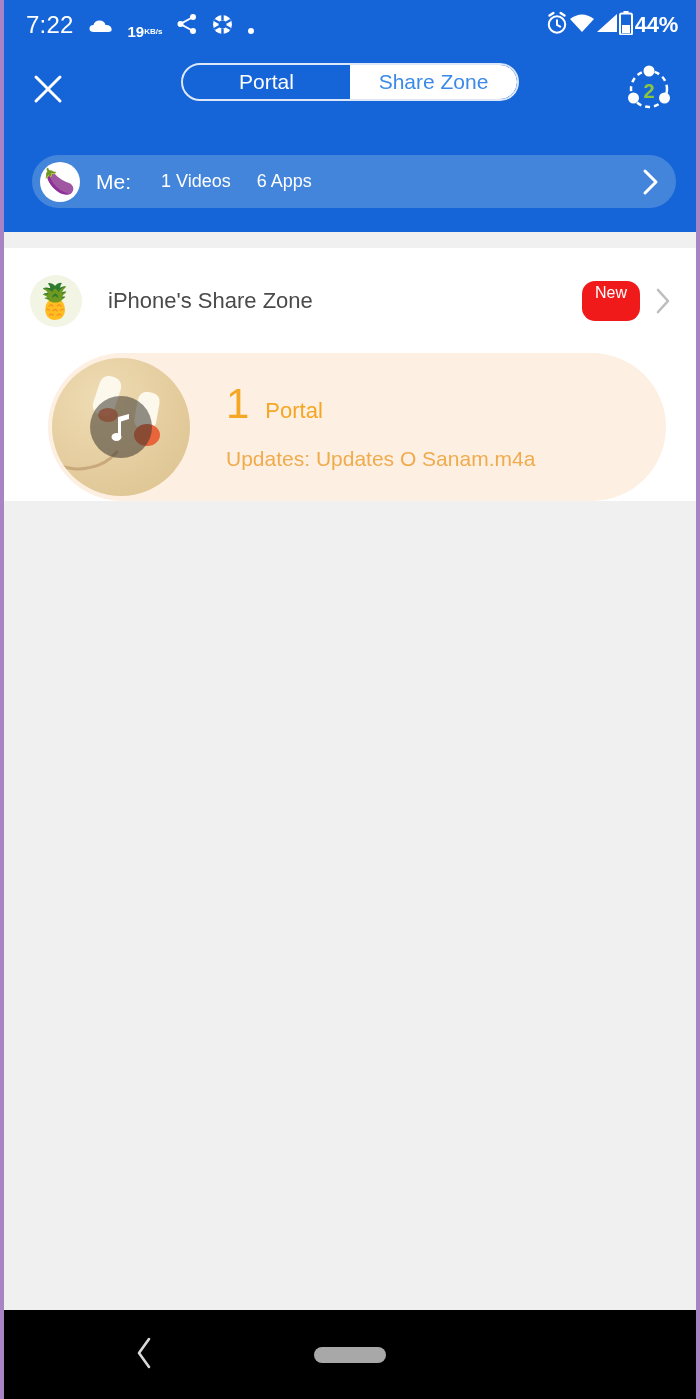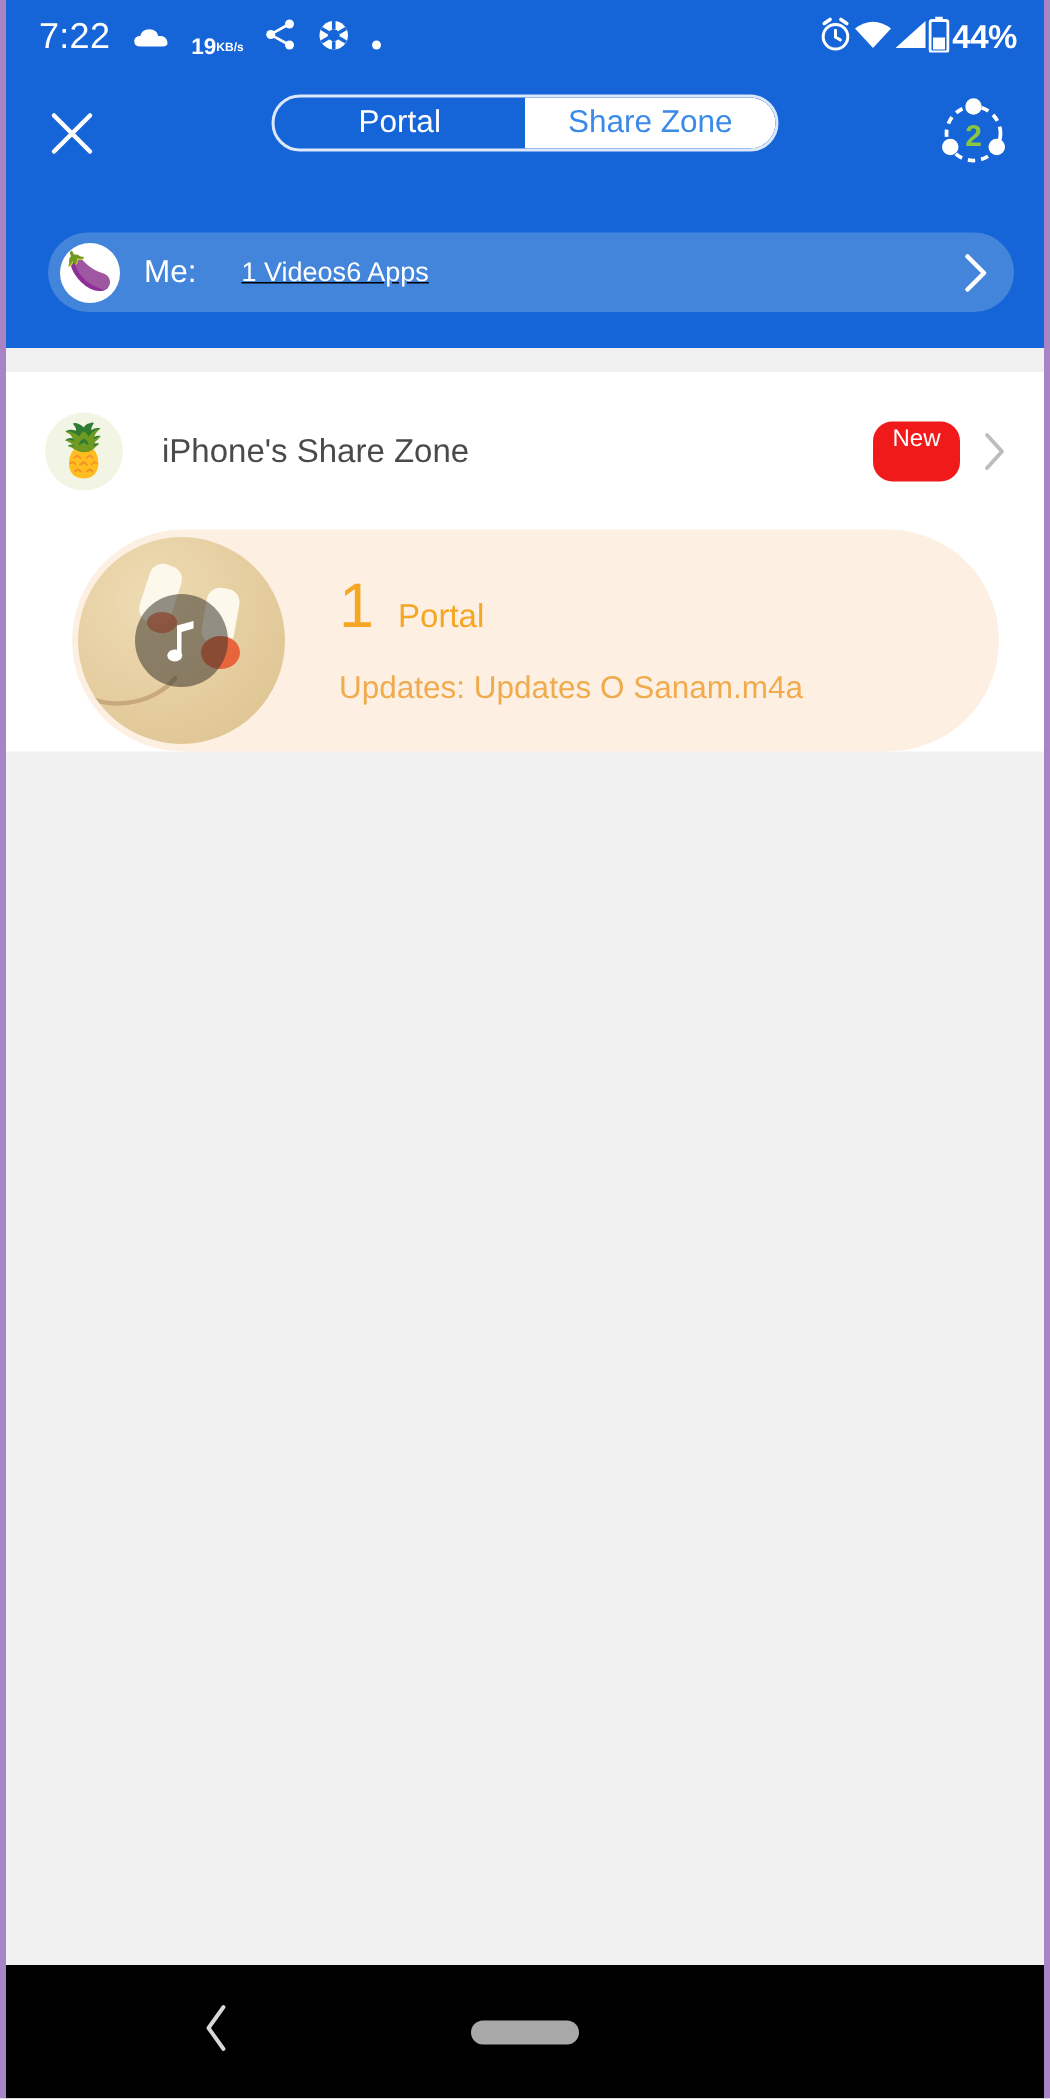--- a/index.html
+++ b/index.html
@@ -171,23 +171,23 @@
     overflow: hidden;
     flex: 0 0 auto;
   }
   .me-label {
     color: #ffffff;
     font-size: 21px;
     margin-left: 16px;
   }
   .me-stats {
     display: flex;
+    gap: 26px;
     margin-left: 30px;
     flex: 1;
-    text-decoration: underline;
   }
   .me-stat {
     color: #ffffff;
     font-size: 18px;
   }
   .me-chevron {
     color: #ffffff;
     display: flex;
     align-items: center;
   }

